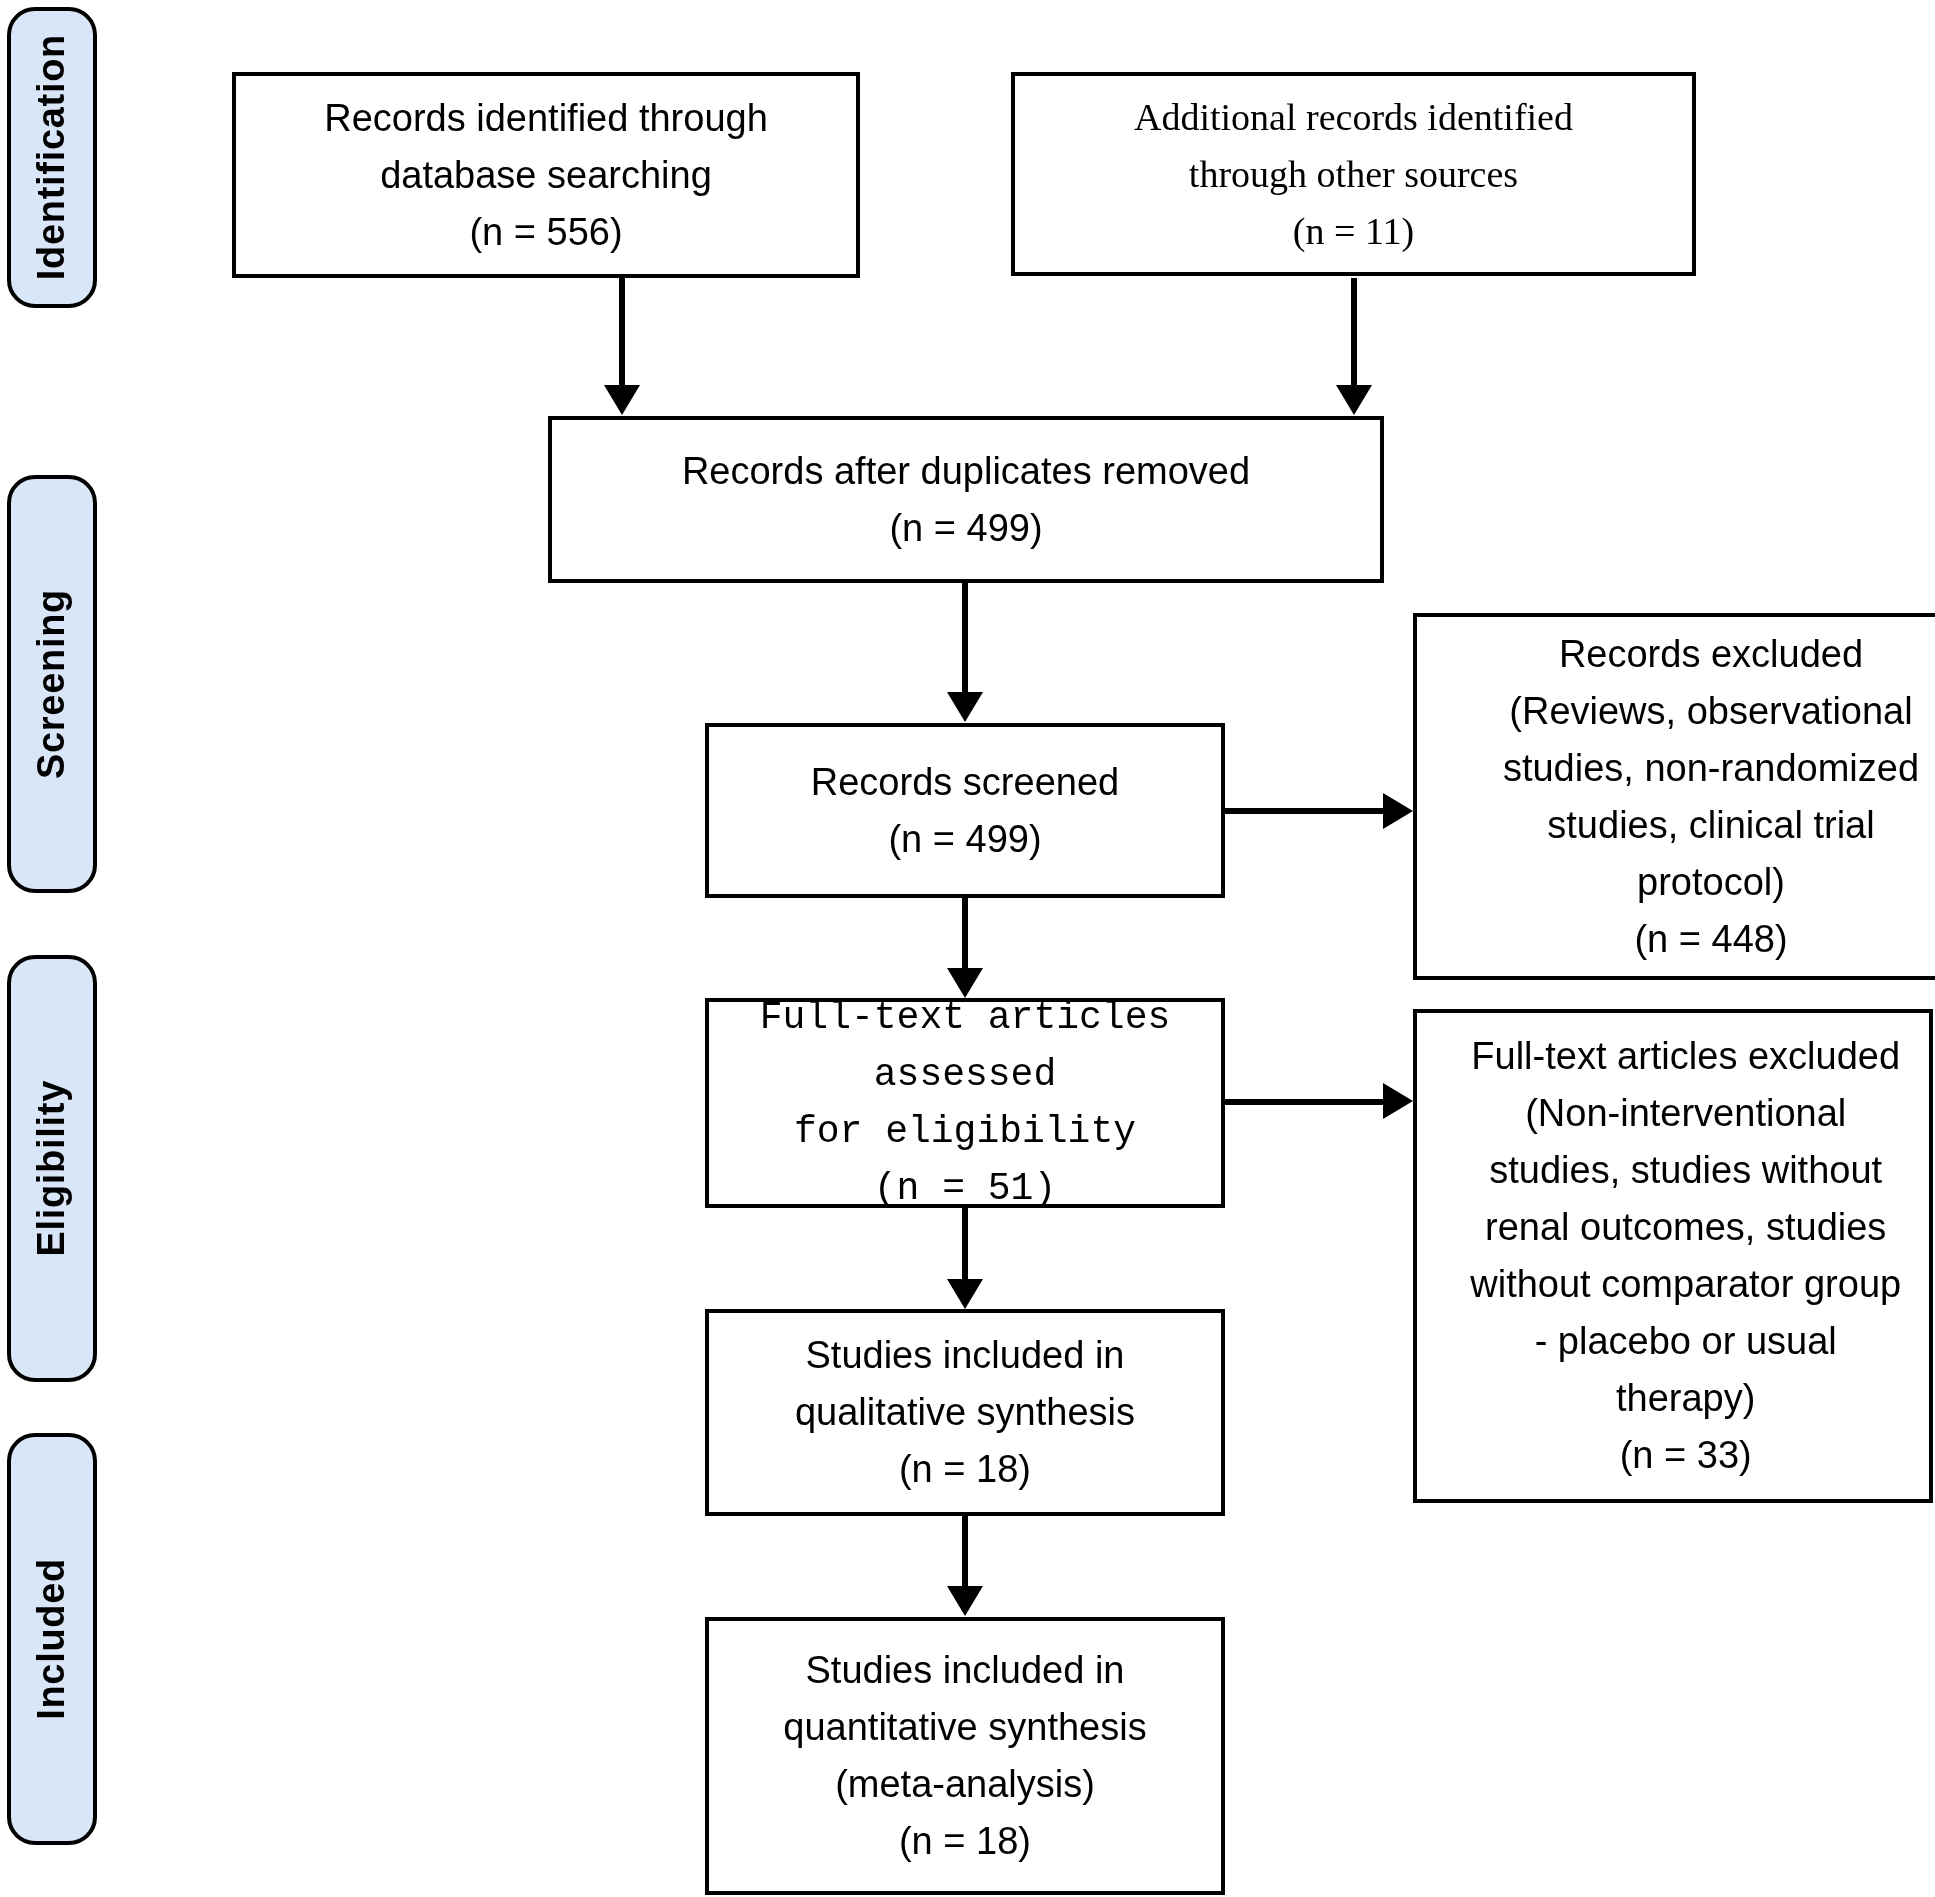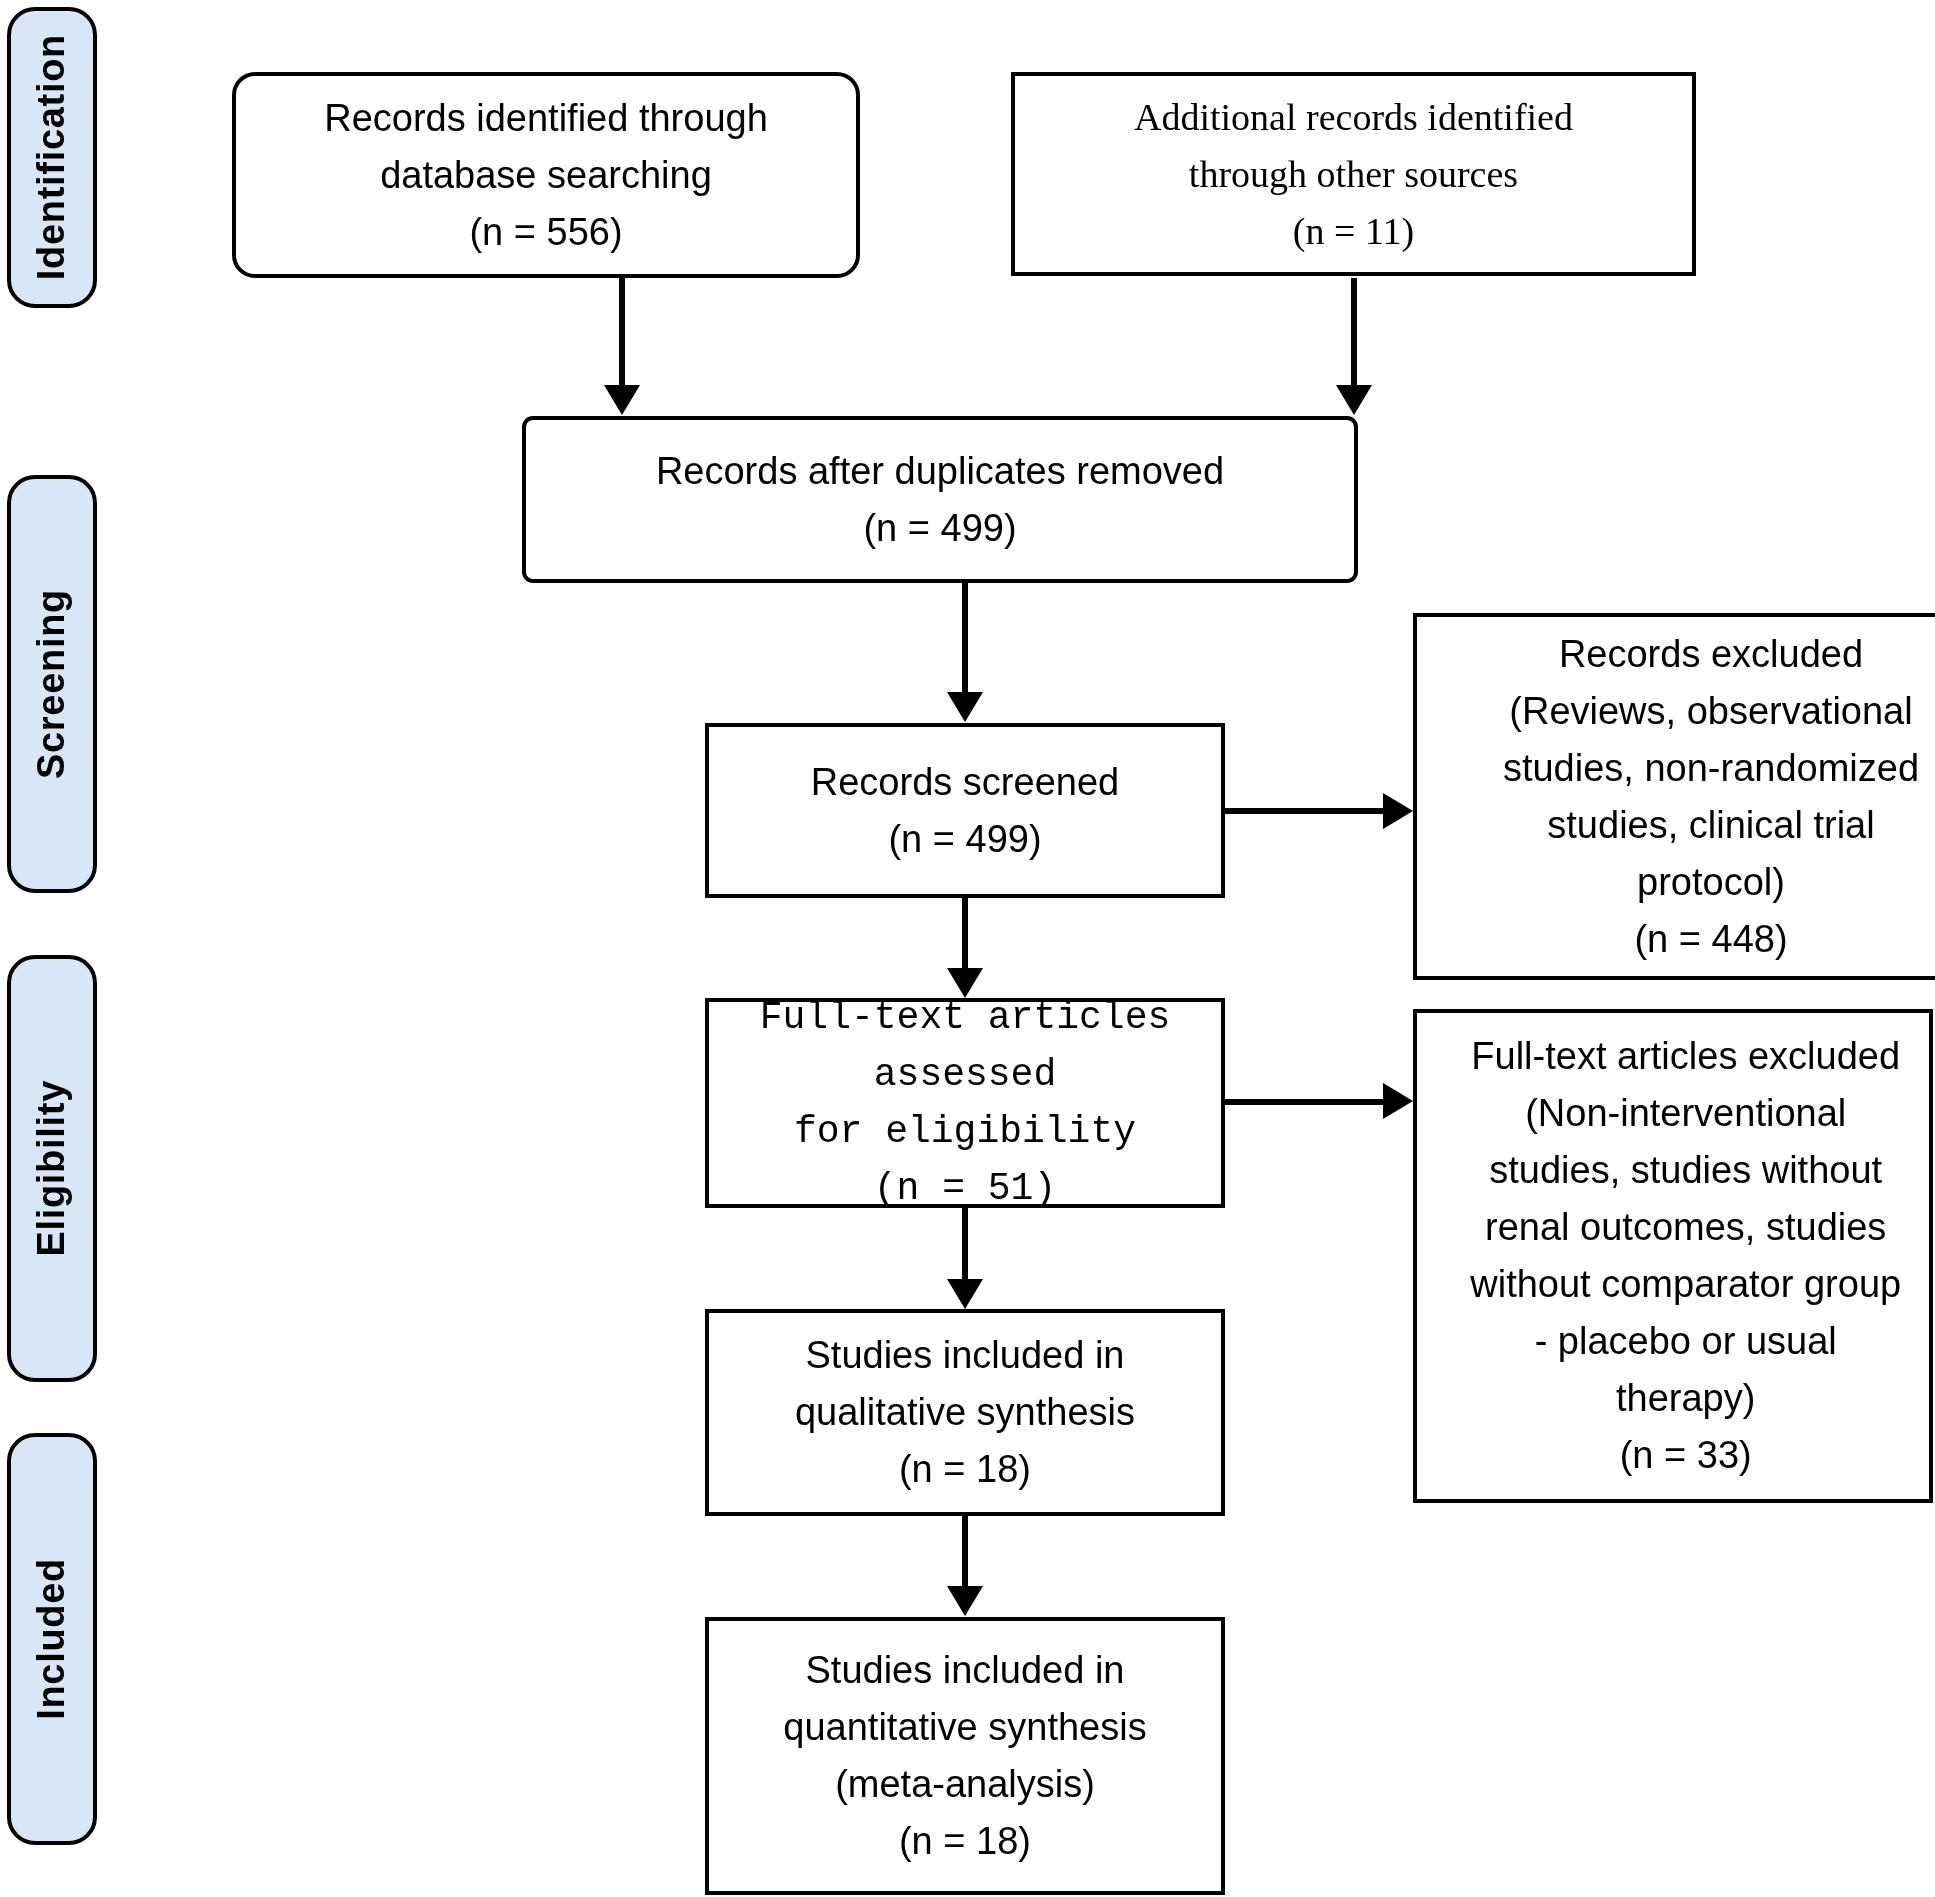--- a/index.html
+++ b/index.html
@@ -87,29 +87,29 @@
   <div class="stage" style="left:6.6px; top:475px; width:90px; height:418px;">
     <span class="stage-label">Screening</span>
   </div>
   <div class="stage" style="left:6.6px; top:955px; width:90px; height:427px;">
     <span class="stage-label">Eligibility</span>
   </div>
   <div class="stage" style="left:6.6px; top:1433px; width:90px; height:412px;">
     <span class="stage-label">Included</span>
   </div>
 
-  <div class="node" style="left:232px; top:72px; width:628px; height:206px;border-radius:23px;">Records identified through
+  <div class="node" style="left:232px; top:72px; width:628px; height:206px;">Records identified through
 database searching
 (n = 556)</div>
 
   <div class="node" style="left:1011px; top:72px; width:685px; height:204px;font-family:Liberation Serif, serif;">Additional records identified
 through other sources
 (n = 11)</div>
 
-  <div class="node" style="left:522px; top:416px; width:836px; height:167px;border-radius:11px;">Records after duplicates removed
+  <div class="node" style="left:548px; top:416px; width:836px; height:167px;">Records after duplicates removed
 (n = 499)</div>
 
   <div class="node" style="left:705px; top:723px; width:520px; height:175px;">Records screened
 (n = 499)</div>
 
   <div class="node" style="left:1413px; top:613px; width:596px; height:367px;">Records excluded
 (Reviews, observational
 studies, non-randomized
 studies, clinical trial
 protocol)

